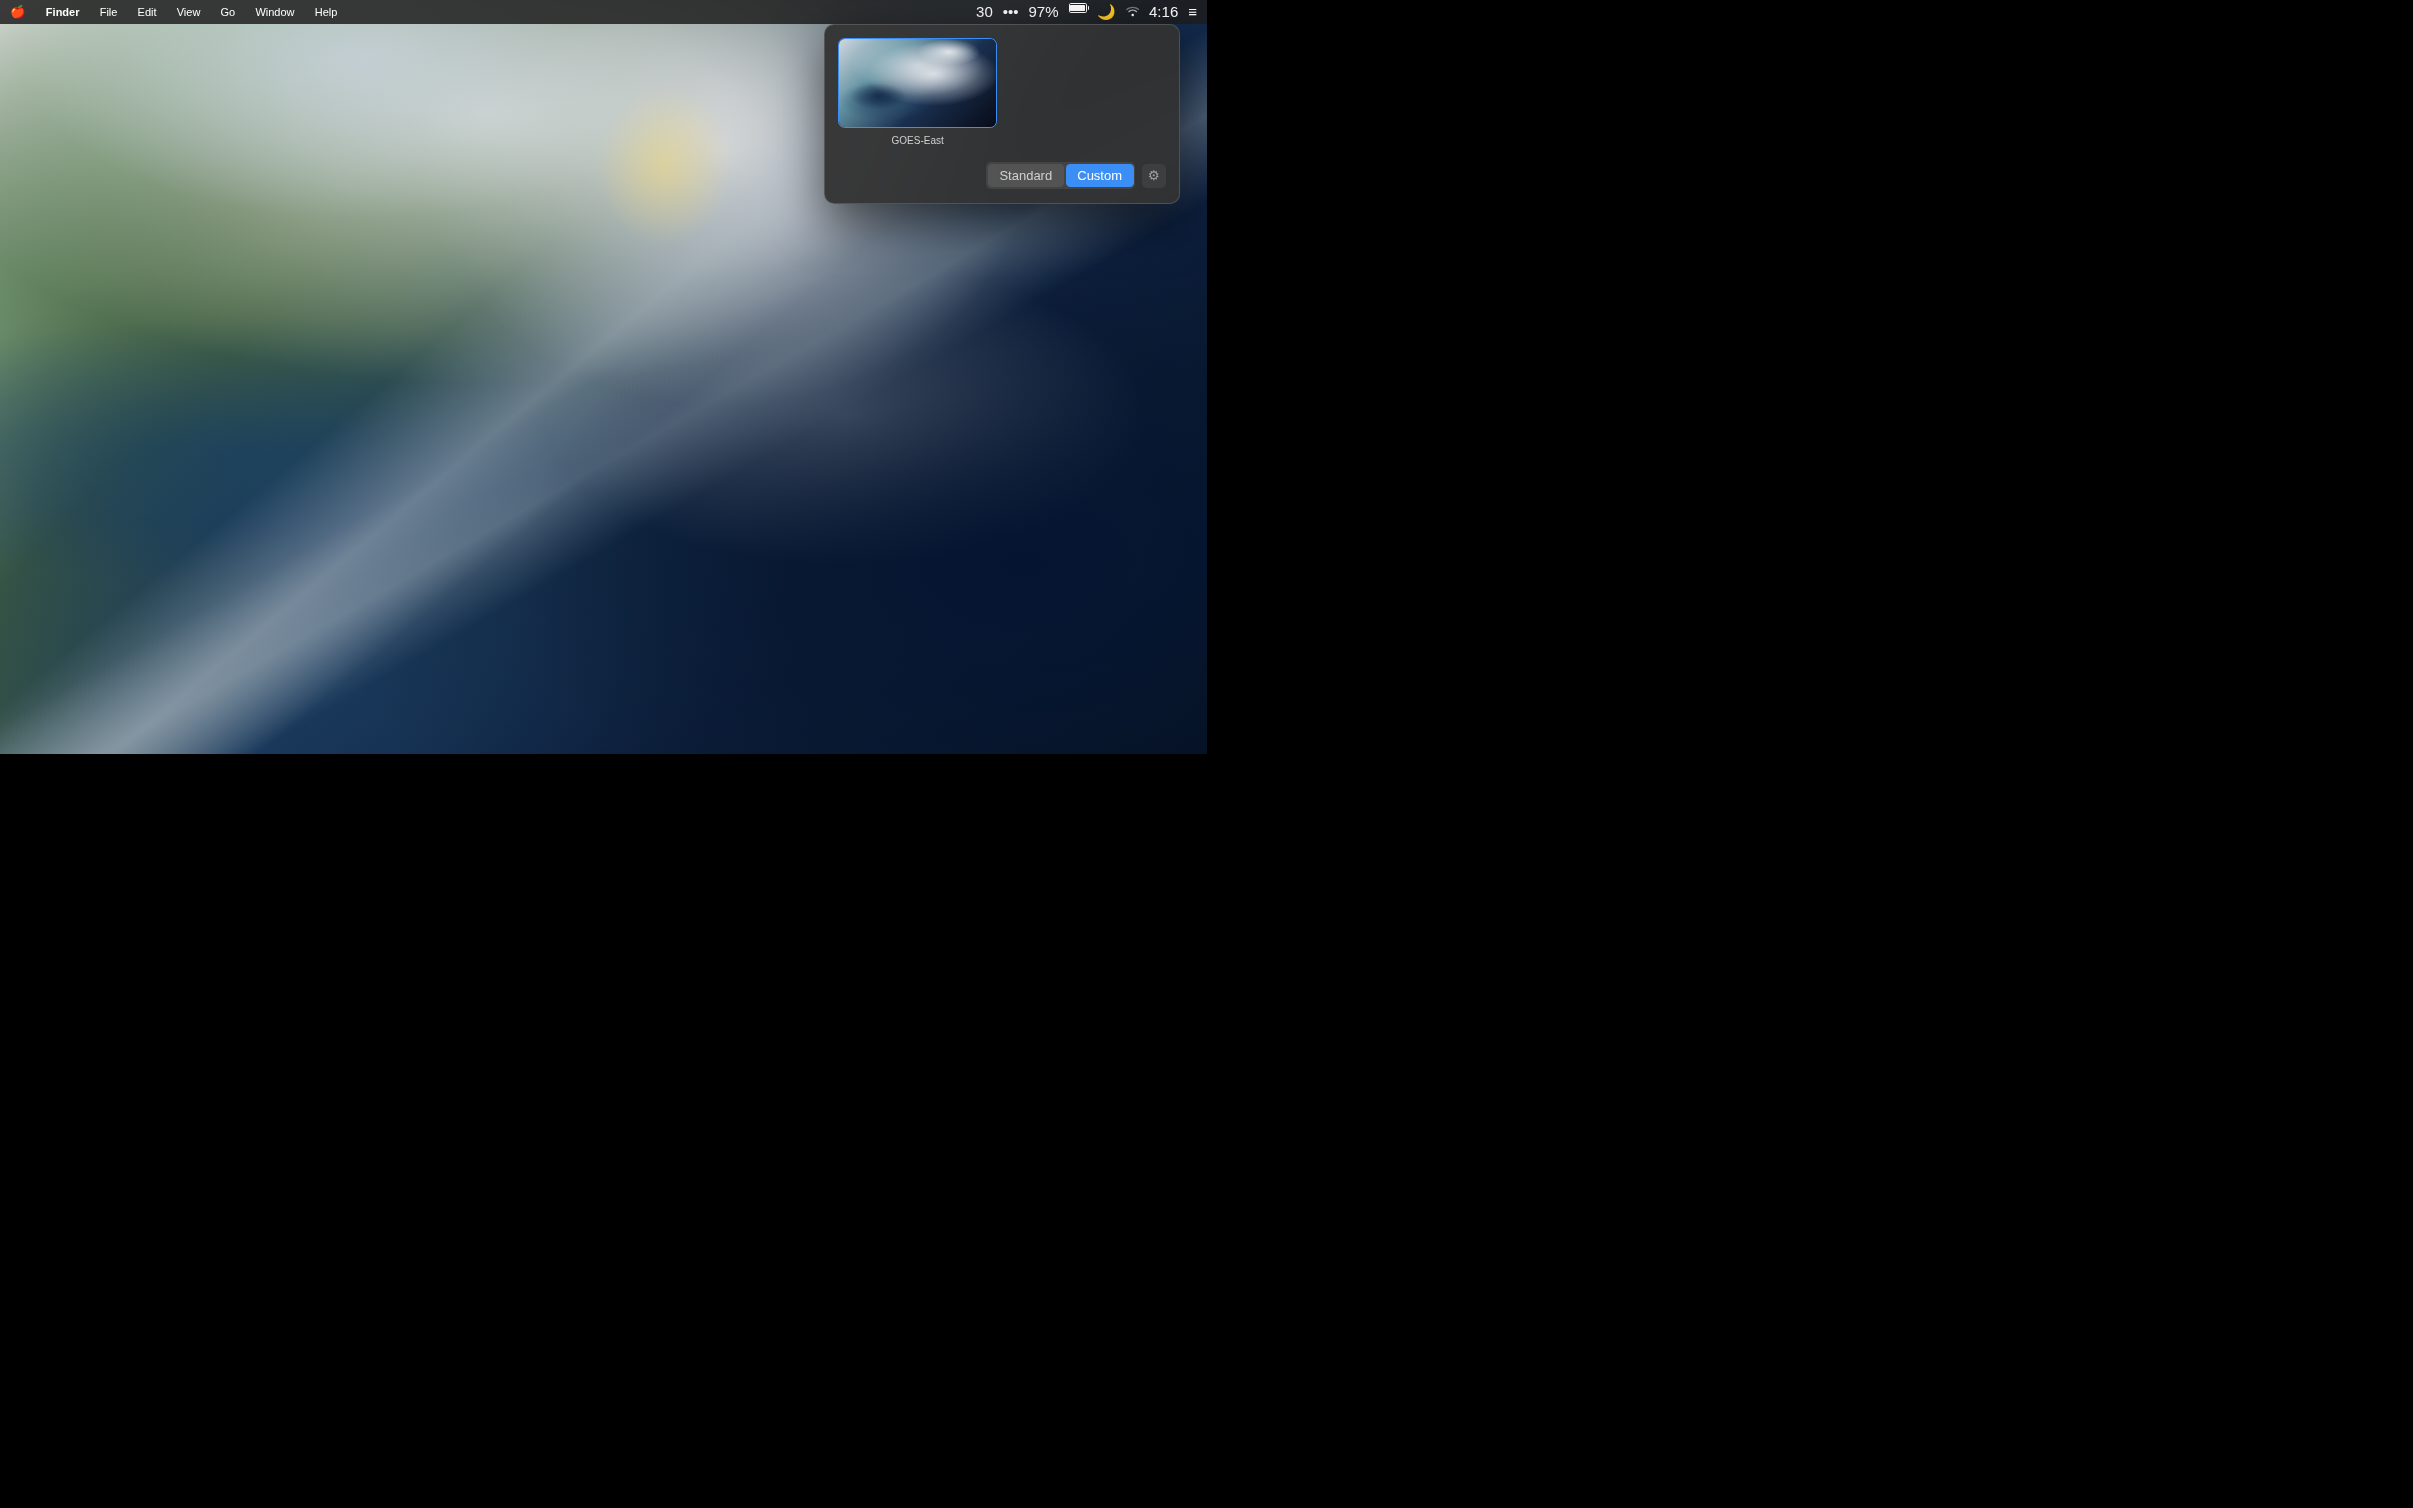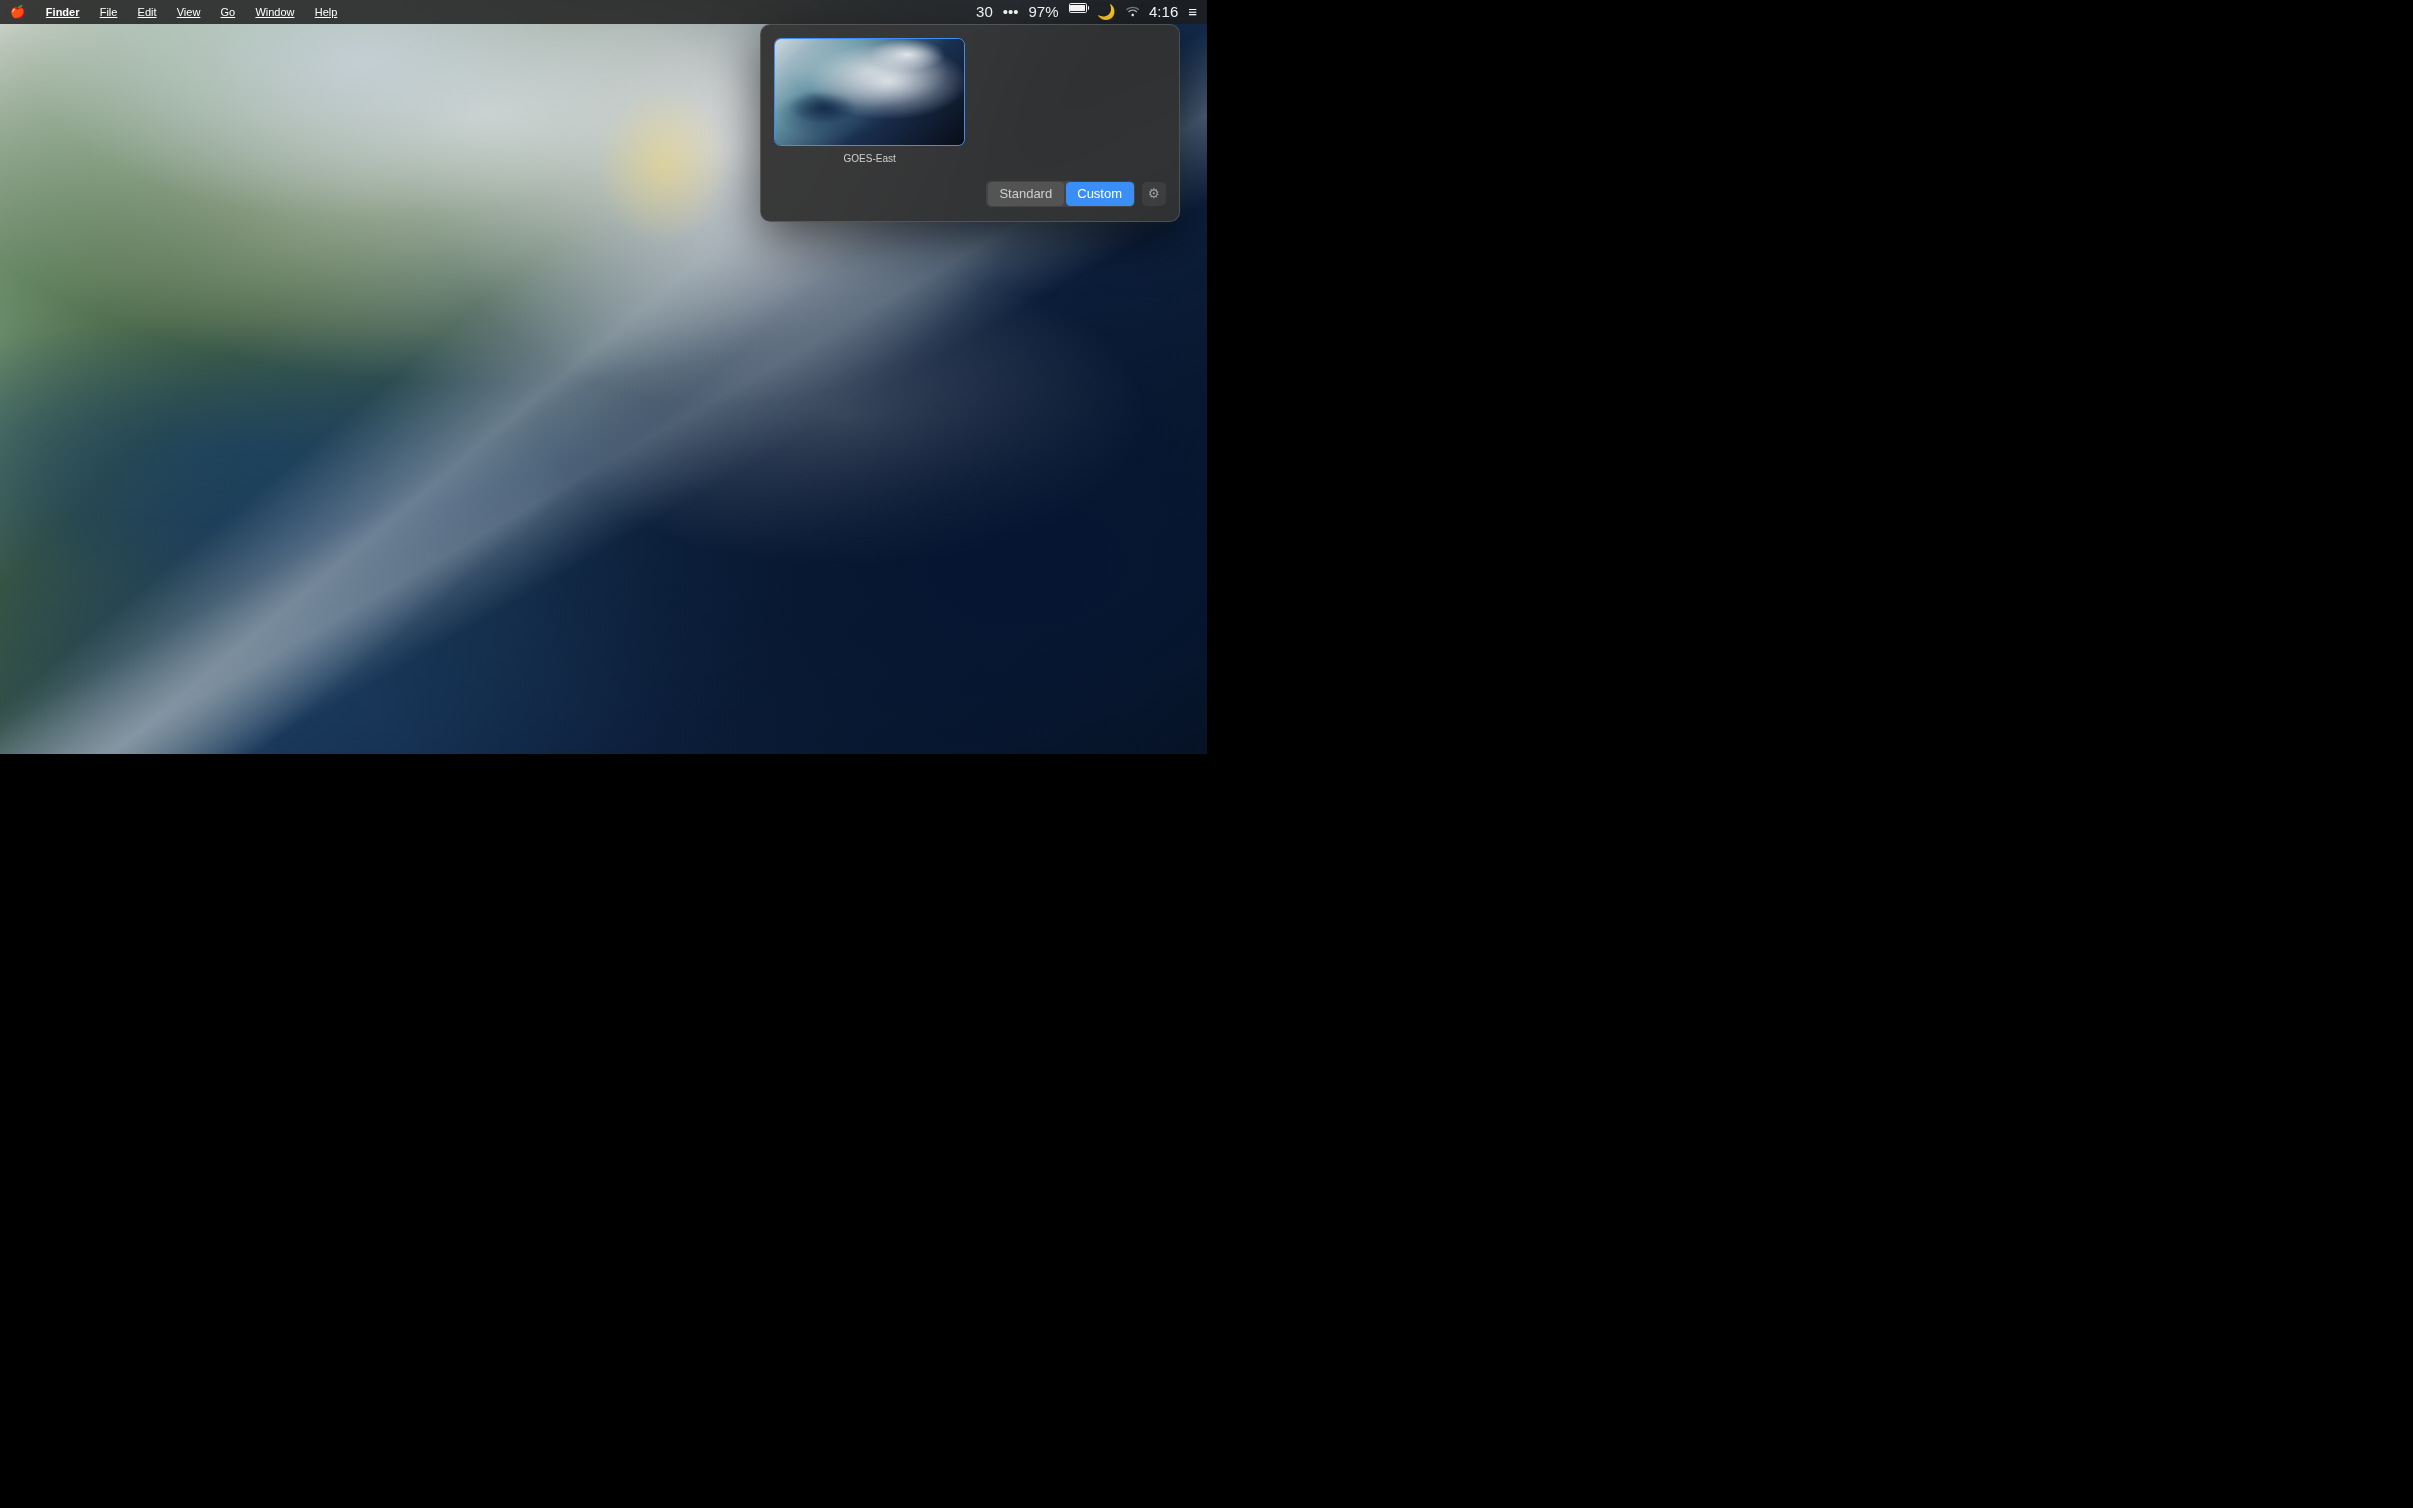--- a/index.html
+++ b/index.html
@@ -78,21 +78,20 @@
     .menubar-apple {
       font-size: 12.6px;
       margin-right: 3.4px;
     }
 
     .menubar-item {
       cursor: default;
       padding: 1.7px 3.4px;
       border-radius: 3.4px;
       white-space: nowrap;
-      text-decoration: underline;
     }
 
     .menubar-item.active {
       font-weight: 600;
     }
 
     .menubar-right {
       margin-left: auto;
       display: flex;
       align-items: flex-start;
@@ -129,21 +128,21 @@
       width: 88%;
       background: #fff;
       border-radius: 0.8px;
     }
 
     
     .popup-panel {
       position: absolute;
       top: 23.5px;
       right: 27px;
-      width: 420px;
+      width: 356px;
       background: rgba(50,50,50,0.95);
       backdrop-filter: blur(25px);
       border-radius: 10px;
       border: 0.8px solid rgba(255,255,255,0.15);
       z-index: 200;
       padding: 13.4px;
       box-shadow: 0 17px 50px rgba(0,0,0,0.6);
     }
 
     .satellite-grid {

